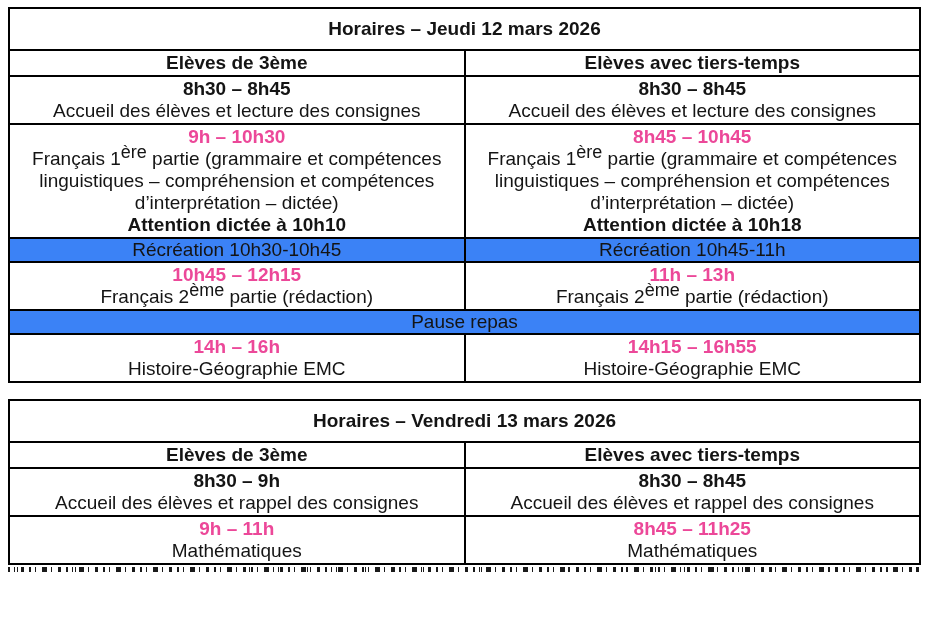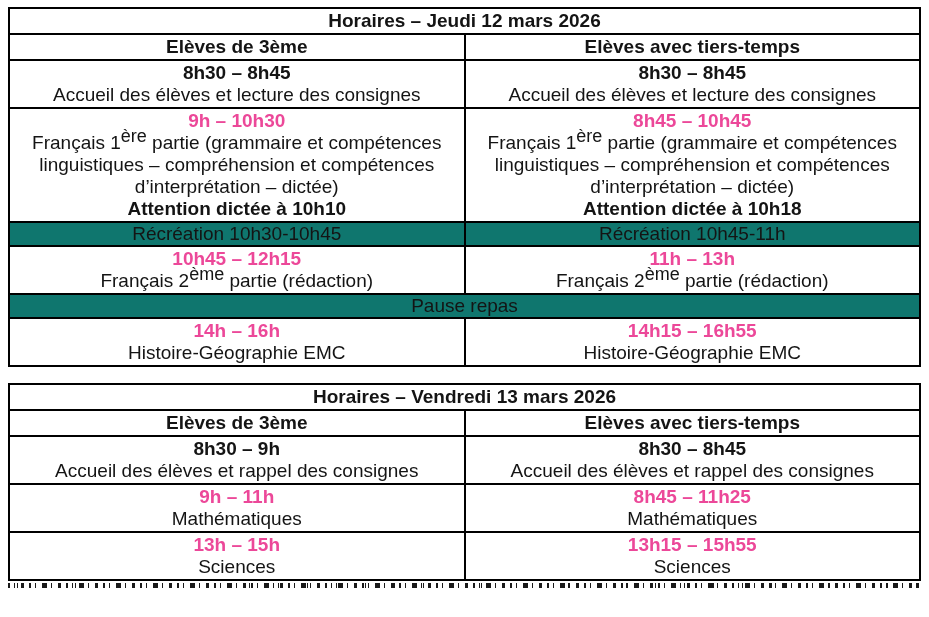--- a/index.html
+++ b/index.html
@@ -21,24 +21,24 @@
   }
   table.schedule + table.schedule { margin-top: 16px; }
   .schedule th, .schedule td {
     border: 2px solid #000000;
     text-align: center;
     vertical-align: middle;
     padding: 0 6px;
     font-size: 19px;
     line-height: 22px;
   }
-  .schedule th.tbl-title { font-weight: bold; padding: 1px 6px; }
+  .schedule th.tbl-title { font-weight: bold; padding: 9px 6px; }
   .schedule th.colhead { font-weight: bold; padding: 1px 6px; }
   .schedule td { padding: 1px 10px; }
-  td.band, tr.bandrow td { background: #0f766e; padding: 0 6px; }
+  td.band, tr.bandrow td { background: #3b82f6; padding: 0 6px; }
   .line { line-height: 22px; }
   .line.bold { font-weight: bold; }
   .line.redbold { font-weight: bold; color: #ec4899; }
   sup {
     font-size: 18px;
     line-height: 0;
     vertical-align: super;
   }
   .clipped-line {
     margin-top: 2px;
@@ -154,28 +154,18 @@
         <tr>
           <td>
             <div class="line redbold"><span>9h – 11h</span></div>
             <div class="line plain"><span>Mathématiques</span></div>
           </td>
           <td>
             <div class="line redbold"><span>8h45 – 11h25</span></div>
             <div class="line plain"><span>Mathématiques</span></div>
           </td>
         </tr>
-        <tr>
-          <td>
-            <div class="line redbold"><span>13h – 15h</span></div>
-            <div class="line plain"><span>Sciences</span></div>
-          </td>
-          <td>
-            <div class="line redbold"><span>13h15 – 15h55</span></div>
-            <div class="line plain"><span>Sciences</span></div>
-          </td>
-        </tr>
       </tbody>
   </table>
 
   <div class="clipped-line"></div>
 
 </div>
 
 </body></html>

